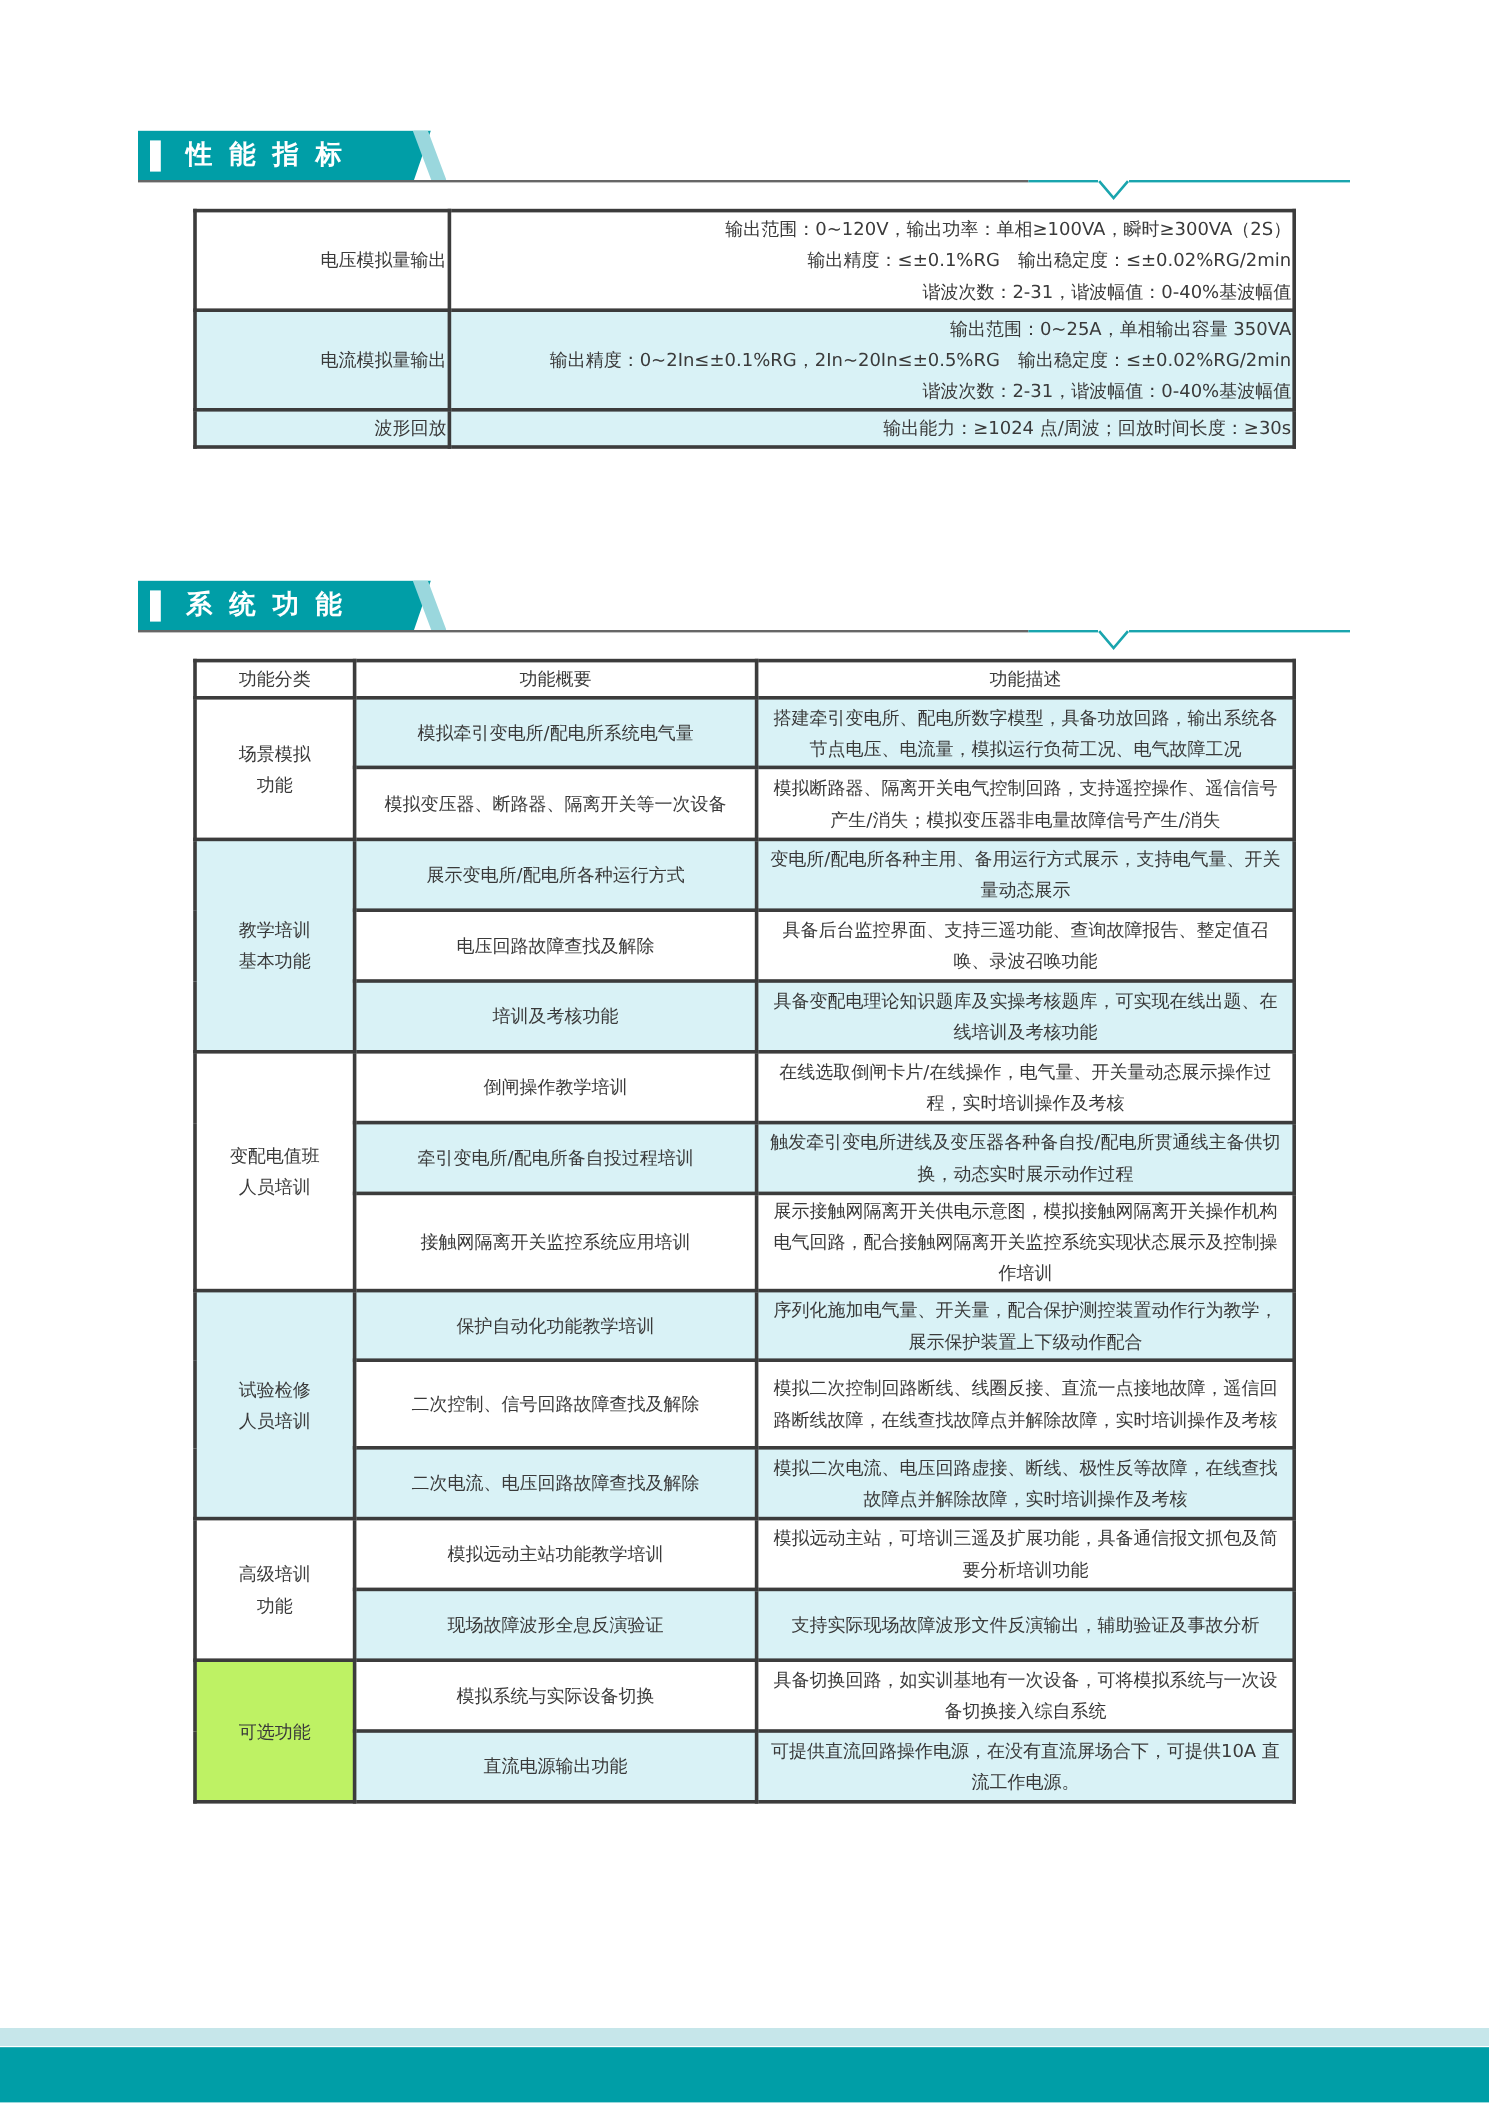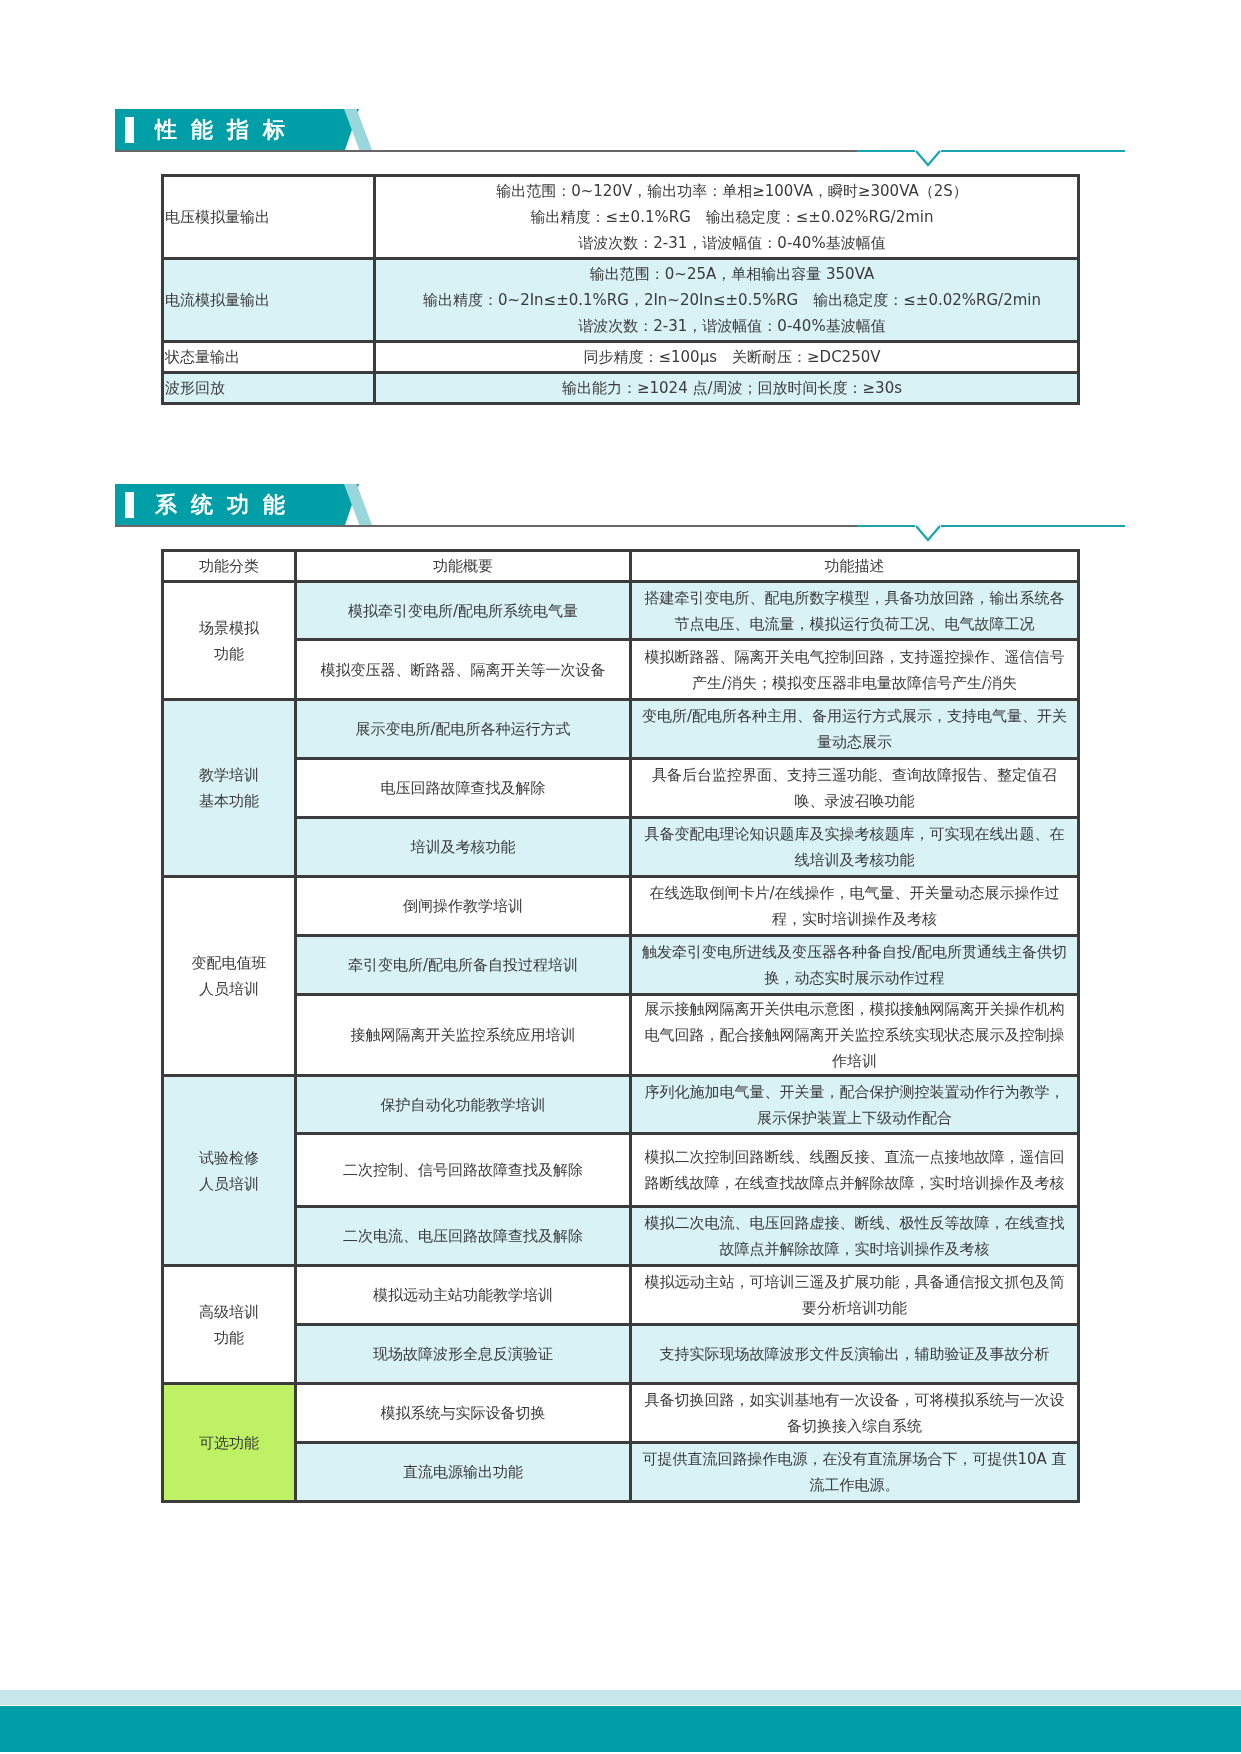--- a/index.html
+++ b/index.html
@@ -9,22 +9,22 @@
   .sec-slant-dark{position:absolute;left:230px;top:0;width:0;height:0;border-top:41px solid #009ea7;border-right:14px solid transparent;}
   .sec-slant-light{position:absolute;left:229px;top:0;width:28px;height:41px;background:#9ad7dd;clip-path:polygon(0 0,45% 0,100% 100%,55% 100%);}
   .sec-bar{position:absolute;left:10px;top:8px;width:9px;height:26px;background:#fff;}
   .sec-title{position:absolute;left:40px;top:6px;font-size:22px;letter-spacing:14px;color:#fff;font-weight:bold;line-height:30px;text-align:center;}
   .sec-line-gray{position:absolute;left:0;top:41px;width:742px;height:2px;background:#666;}
   .sec-line-teal{position:absolute;left:742px;top:41px;width:268px;height:2px;background:#1aa5ae;}
   .sec-notch{position:absolute;left:800px;top:41px;width:26px;height:20px;}
   table{border-collapse:collapse;position:absolute;left:161px;width:919px;}
   td,th{border:3px solid #3c3c3c;font-size:15px;color:#3a3a3a;font-weight:normal;}
   .t1 td{line-height:26px;}
-  .t1 .k{width:207px;text-align:left;}
-  .t1 .v{padding-left:12px;text-align:center;}
+  .t1 .k{width:207px;text-align:right;}
+  .t1 .v{padding-left:12px;text-align:right;}
   .t2 td,.t2 th{text-align:center;line-height:26px;}
   .t2 .c1{width:128px;}
   .t2 .c2{width:330px;}
   .t2 .c3{padding:0 8px;}
   .cyan{background:#d9f2f6;}
   .blue{background:#bef264;}
   .white{background:#fff;}
   .foot-light{position:absolute;left:0;top:1690px;width:1241px;height:15px;background:#c6e6ea;}
   .foot-teal{position:absolute;left:0;top:1706px;width:1241px;height:46px;background:#009ea7;}
 </style>
@@ -54,26 +54,20 @@
           <div>输出精度：≤±0.1%RG　输出稳定度：≤±0.02%RG/2min</div>
           <div>谐波次数：2-31，谐波幅值：0-40%基波幅值</div>
         </td>
       </tr>
       <tr class="cyan">
         <td class="k">电流模拟量输出</td>
         <td class="v">
           <div>输出范围：0~25A，单相输出容量 350VA</div>
           <div>输出精度：0~2In≤±0.1%RG，2In~20In≤±0.5%RG　输出稳定度：≤±0.02%RG/2min</div>
           <div>谐波次数：2-31，谐波幅值：0-40%基波幅值</div>
-        </td>
-      </tr>
-      <tr class="white">
-        <td class="k">状态量输出</td>
-        <td class="v">
-          <div>同步精度：≤100μs　关断耐压：≥DC250V</div>
         </td>
       </tr>
       <tr class="cyan">
         <td class="k">波形回放</td>
         <td class="v">
           <div>输出能力：≥1024 点/周波；回放时间长度：≥30s</div>
         </td>
       </tr>
     </tbody>
 </table>

